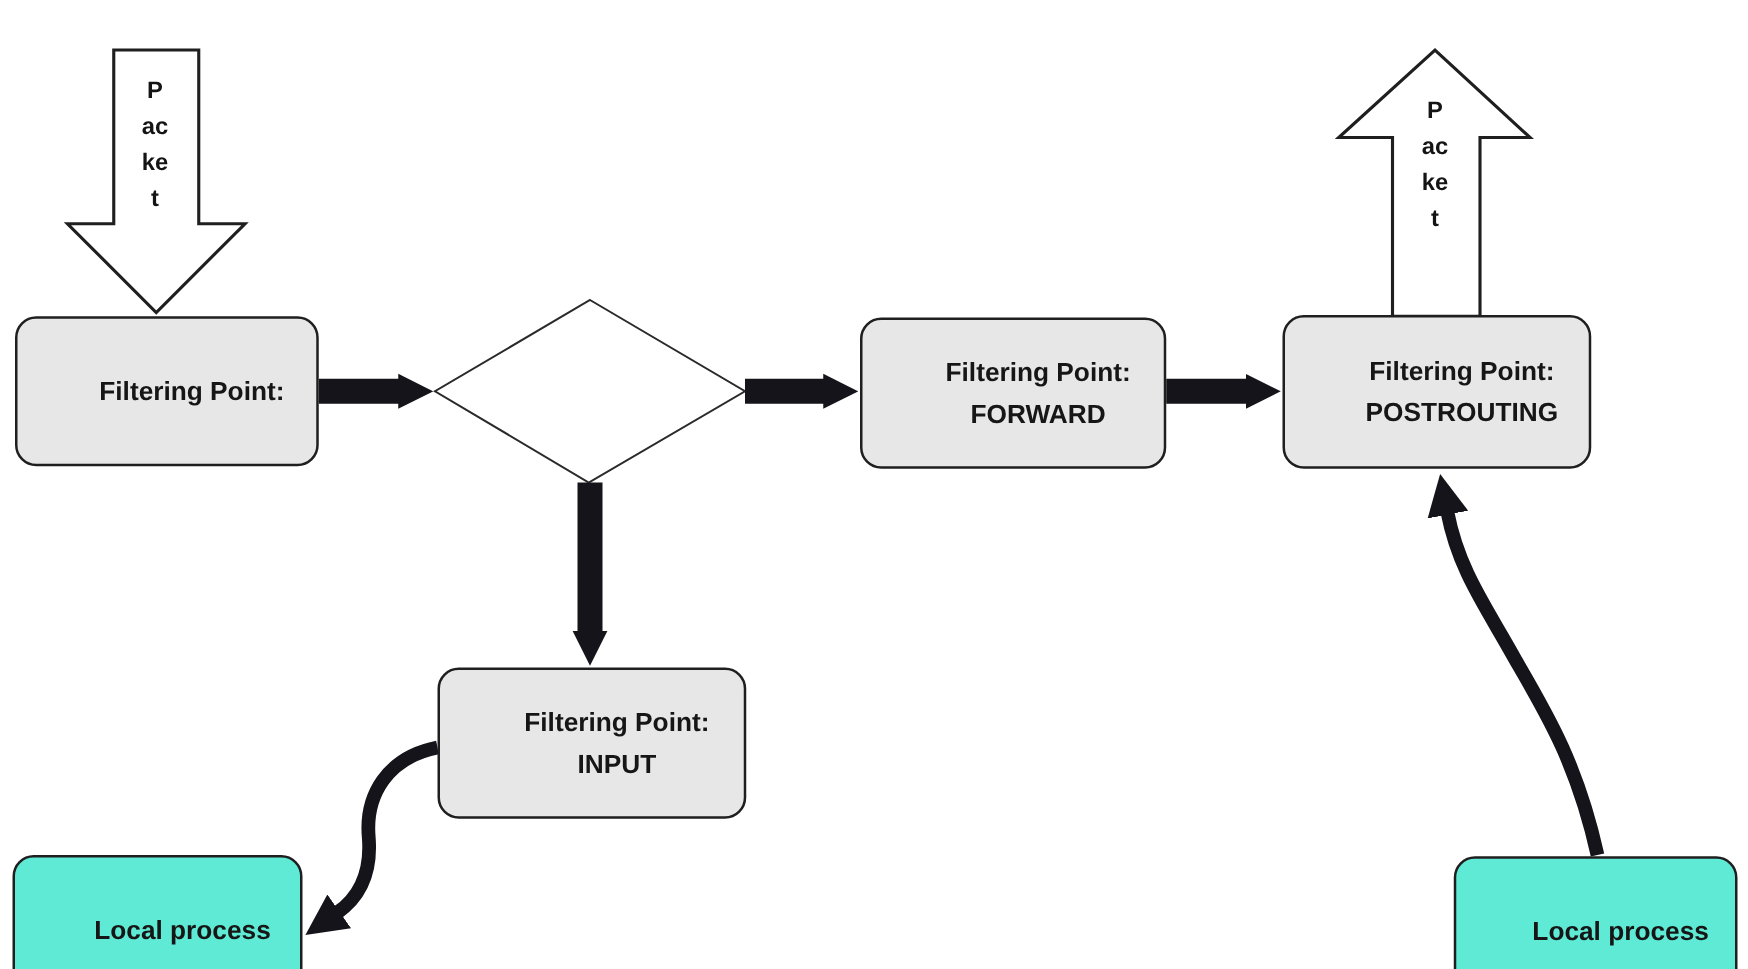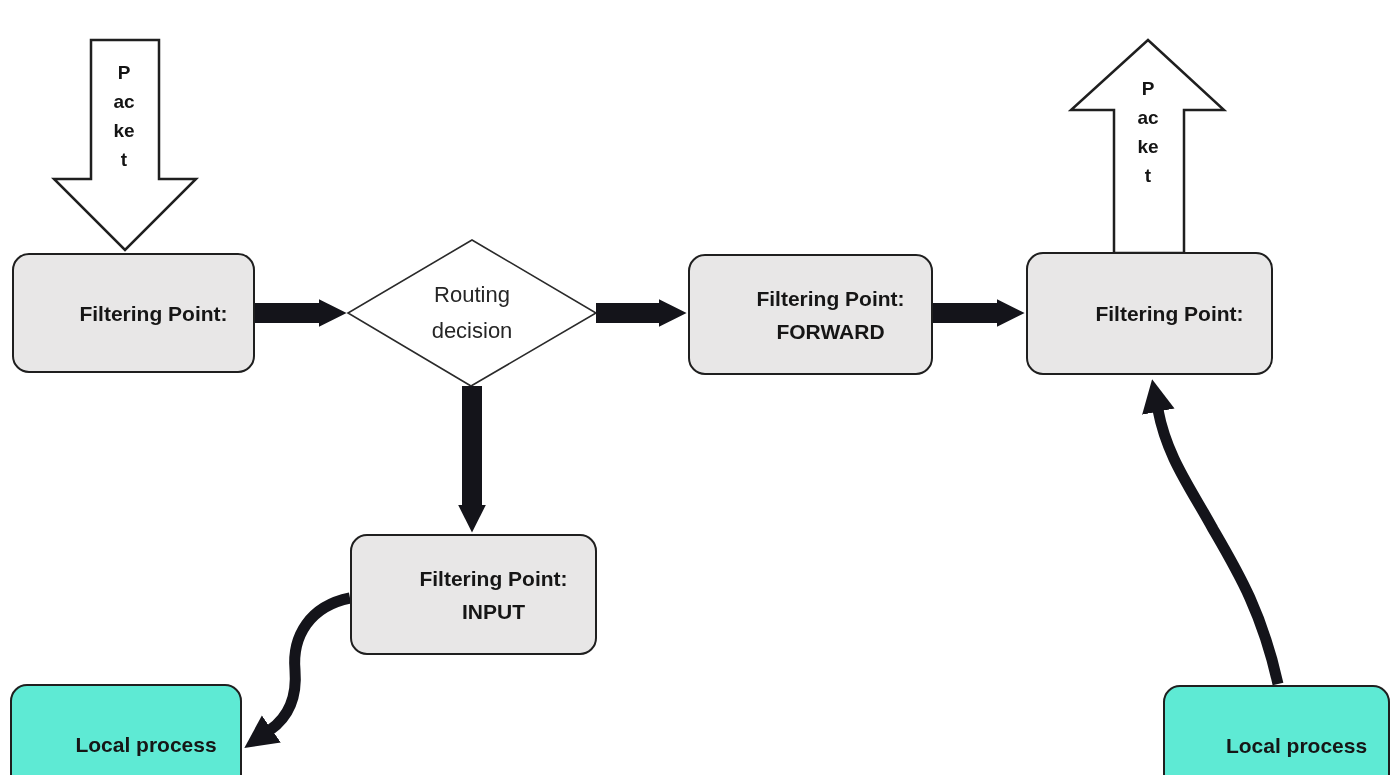--- a/index.html
+++ b/index.html
@@ -90,31 +90,28 @@
     <span>Filtering Point:</span>
   </div>
 
   <div class="node" style="left:688px; top:222px; width:245px; height:121px;">
     <span>Filtering Point:</span>
     <span>FORWARD</span>
   </div>
 
   <div class="node" style="left:1026px; top:220px; width:247px; height:123px;">
     <span>Filtering Point:</span>
+    <span>POSTROUTING</span>
   </div>
 
   <div class="node" style="left:350px; top:502px; width:247px; height:121px;">
     <span>Filtering Point:</span>
     <span>INPUT</span>
   </div>
 
-  <div class="diamond-label" style="left:372px; top:245px; width:200px;">
-    <div>Routing</div>
-    <div>decision</div>
-  </div>
 
   <div class="node plain" style="left:10px; top:652px; width:232px; height:121px;">
     <span>Local process</span>
   </div>
 
   <div class="node plain" style="left:1163px; top:653px; width:227px; height:120px;">
     <span>Local process</span>
   </div>
 
 </div>

